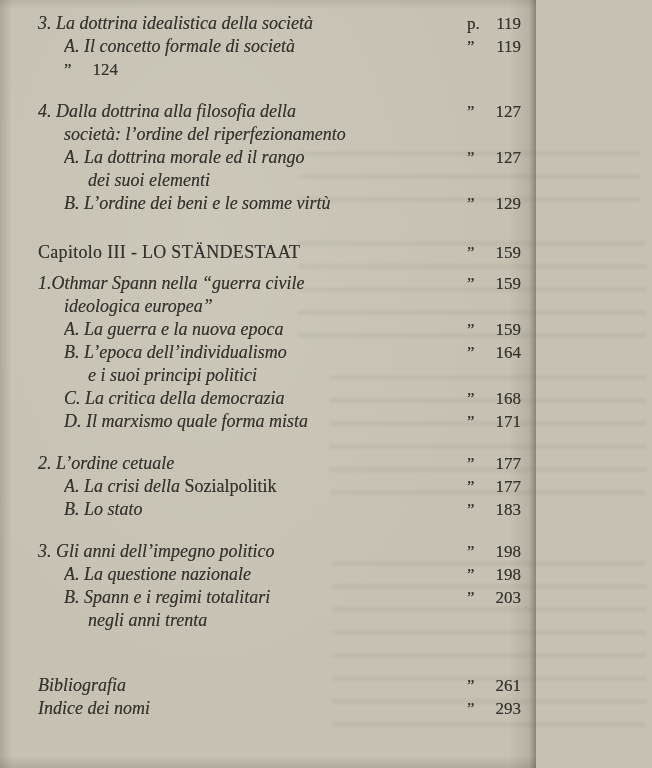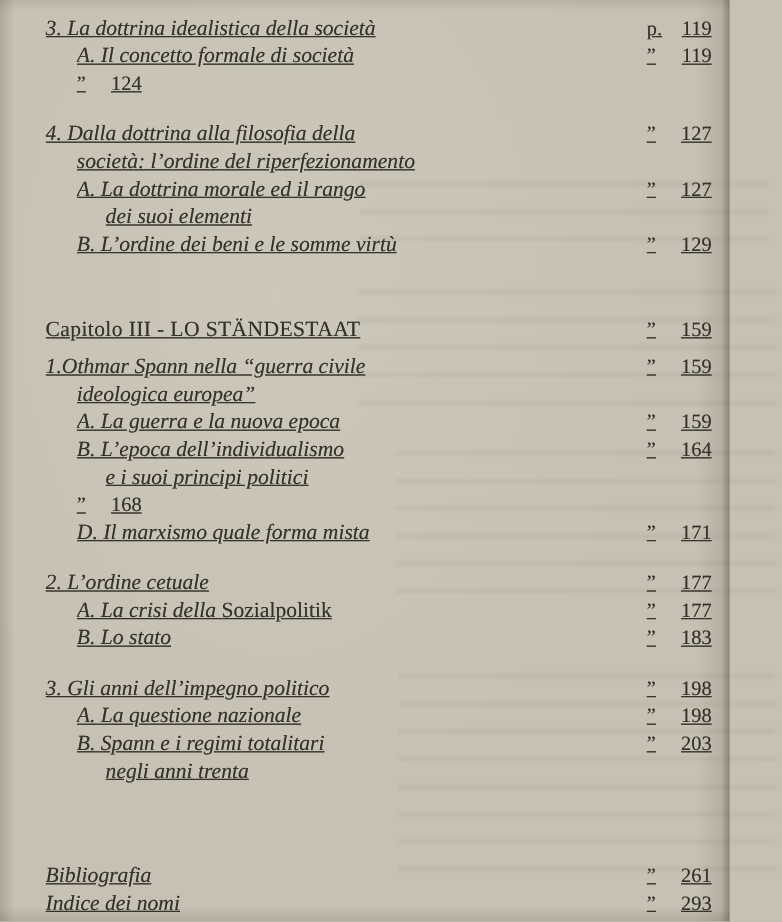--- a/index.html
+++ b/index.html
@@ -6,35 +6,34 @@
     margin:0;
     padding:0;
     width:652px;
     height:768px;
     overflow:hidden;
     background:#c6c1b2;
     font-family:"Liberation Serif","DejaVu Serif",serif;
   }
   .page{
     position:relative;
-    width:608px;
+    width:536px;
     height:768px;
     box-sizing:border-box;
     padding:12px 15px 0 36px;
     color:#34322c;
     font-style:italic;
     font-size:18px;
     background:
       linear-gradient(270deg, rgba(40,35,25,0.38) 0px, rgba(40,35,25,0.10) 7px, rgba(40,35,25,0.0) 28px),
       linear-gradient(90deg, rgba(40,35,25,0.16) 0px, rgba(40,35,25,0.0) 12px),
       linear-gradient(180deg, rgba(40,35,25,0.10) 0px, rgba(40,35,25,0.0) 9px),
       linear-gradient(0deg, rgba(40,35,25,0.14) 0px, rgba(40,35,25,0.0) 12px),
       radial-gradient(ellipse at 38% 32%, rgba(255,255,248,0.10), rgba(255,255,248,0.0) 62%),
       #c6c1b2;
-    text-decoration: underline;
   }
   .row{
     display:flex;
     align-items:baseline;
     height:23px;
     line-height:23px;
     white-space:nowrap;
     text-shadow:0 0 0.5px rgba(52,50,44,0.55);
   }
   .row .text{flex:1 1 auto; overflow:hidden;}
@@ -44,22 +43,22 @@
     justify-content:space-between;
     font-style:normal;
     font-size:17px;
   }
   .row .ref .num{min-width:30px; text-align:right;}
   .ind0{padding-left:2px;}
   .ind1{padding-left:28px;gap:36px;}
   .ind2{padding-left:52px;}
   .gap-s{margin-top:19px;justify-content:space-between;}
   .gap-m{margin-top:8px;}
-  .gap-l{margin-top:48px;gap:35px;}
-  .gap-xl{margin-top:64px;}
+  .gap-l{margin-top:26px;gap:35px;}
+  .gap-xl{margin-top:42px;}
   .row.roman .text, span.roman{font-style:normal;}
   .row.roman .text{letter-spacing:0.3px;}
   .ghost{
     position:absolute;
     pointer-events:none;
     opacity:0.45;
     filter:blur(1.3px);
     background:repeating-linear-gradient(
       180deg,
       rgba(0,0,0,0) 0px, rgba(0,0,0,0) 13px,
@@ -168,20 +167,21 @@
     </span>
   </div>
       <div class="row ind2">
     <span class="text">e i suoi principi politici</span>
     <span class="ref">
       <span class="mark"></span>
       <span class="num"></span>
     </span>
   </div>
       <div class="row ind1">
+    <span class="text">C. La critica della democrazia</span>
     <span class="ref">
       <span class="mark">”</span>
       <span class="num">168</span>
     </span>
   </div>
       <div class="row ind1">
     <span class="text">D. Il marxismo quale forma mista</span>
     <span class="ref">
       <span class="mark">”</span>
       <span class="num">171</span>

